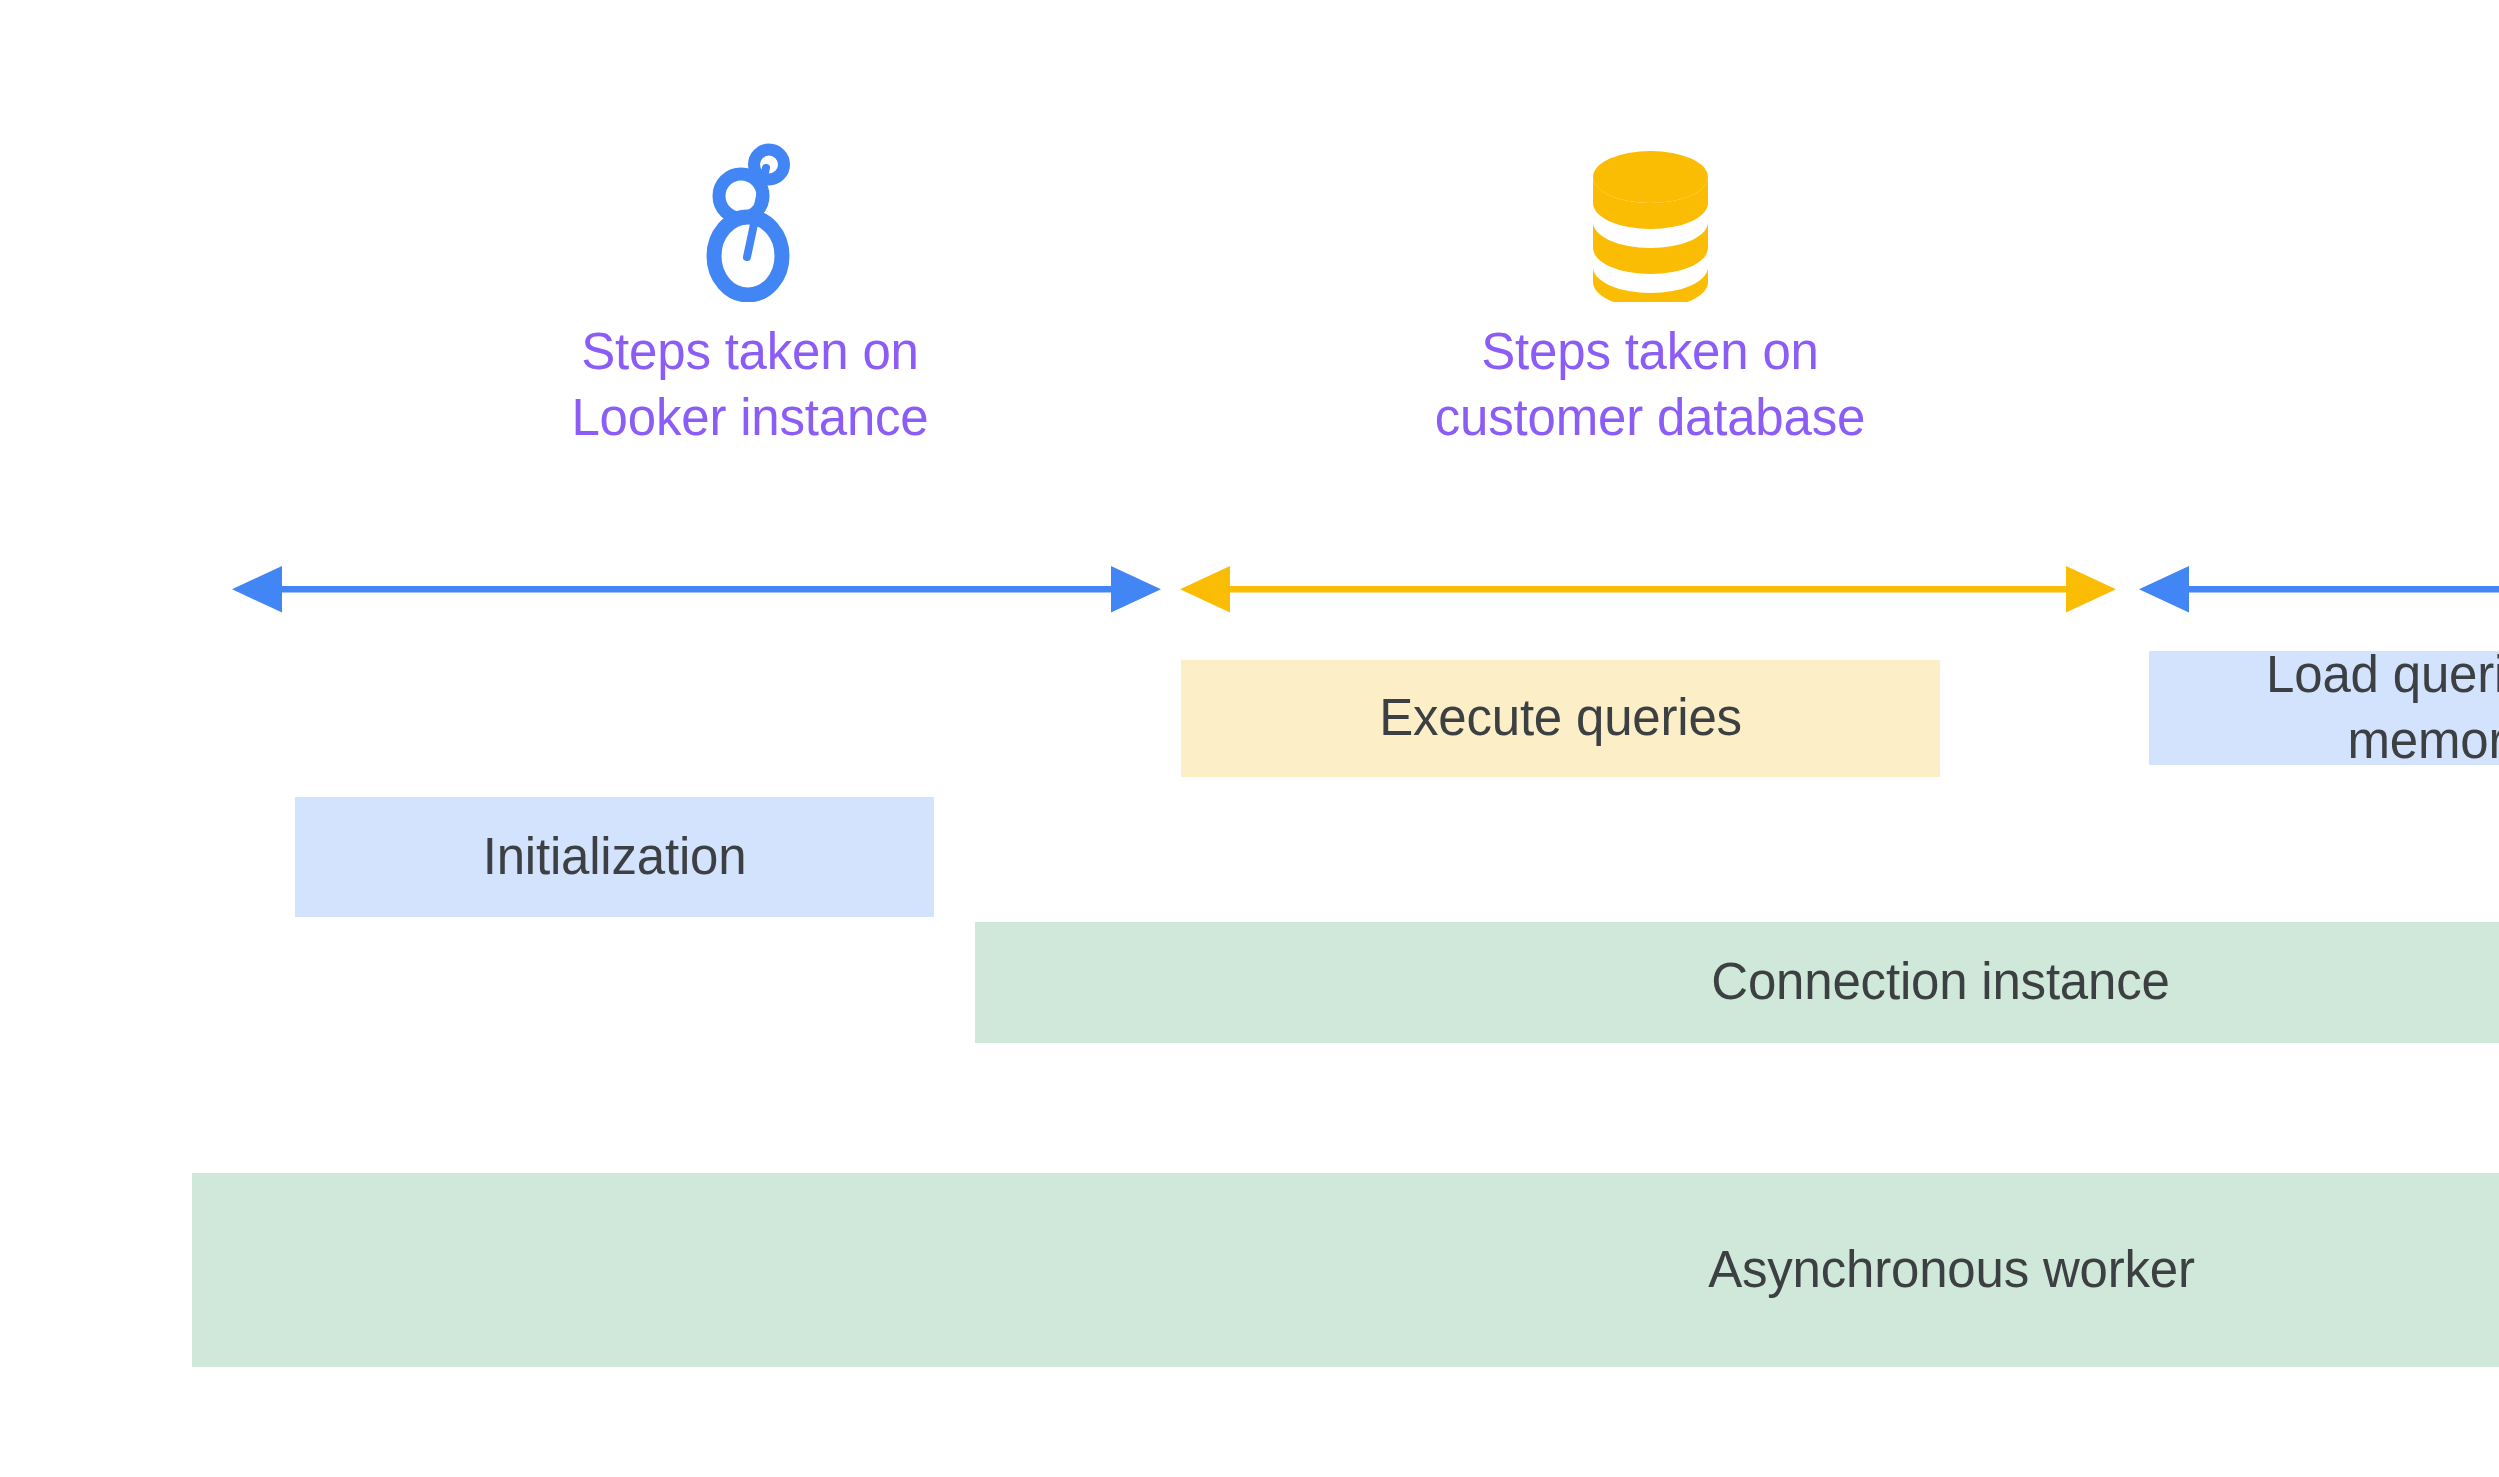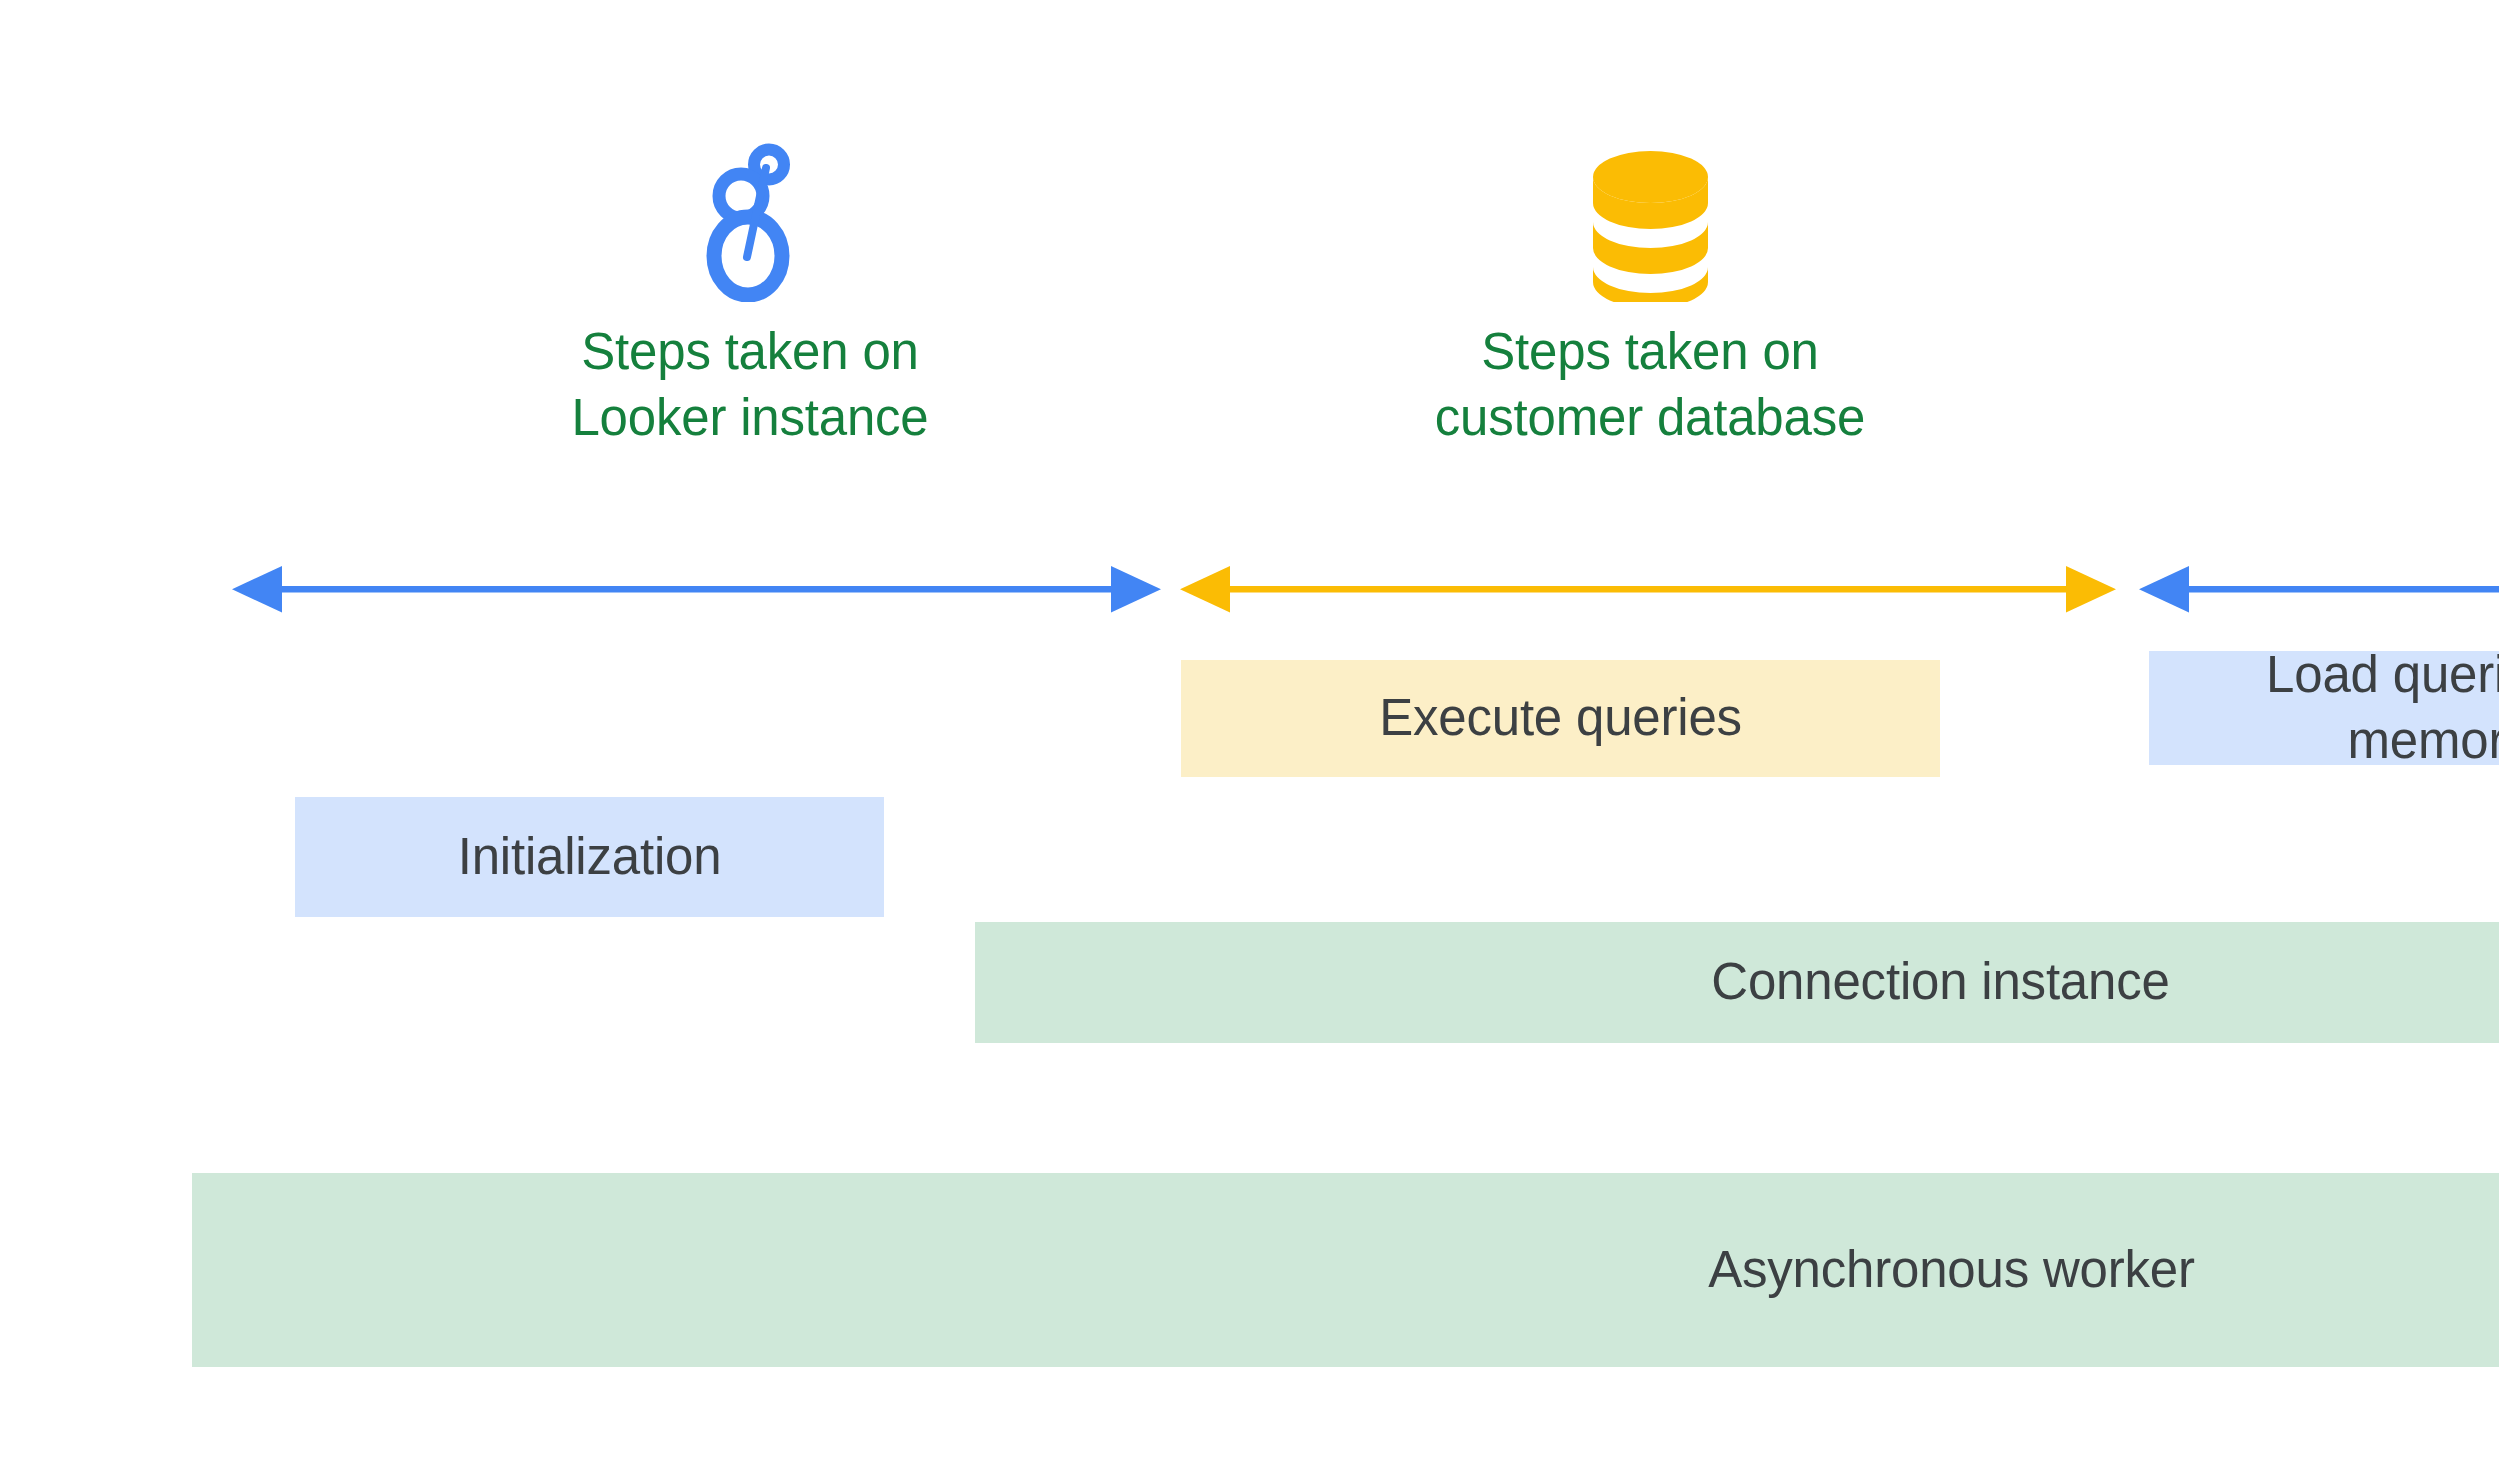--- a/index.html
+++ b/index.html
@@ -31,21 +31,21 @@
   .phase-icon{
     display:block;
     line-height:0;
   }
   .phase-caption{
     margin-top:17px;
     text-align:center;
     font-size:51px;
     line-height:1.30;
     letter-spacing:-0.2px;
-    color:#15803d;
+    color:#8b5cf6;
     white-space:pre-line;
     font-weight:400;
   }
 
   
   .range-arrow{
     position:absolute;
     height:60px;
     line-height:0;
   }
@@ -140,21 +140,21 @@
 
   <div class="lane-box fill-yellow" style="left:1181px; top:660px; width:759px; height:117px;">
     <span class="lane-label">Execute queries</span>
   </div>
 
   <div class="lane-box fill-blue" style="left:2149px; top:651px; width:580px; height:114px;">
     <span class="lane-label">Load queries in
 memory</span>
   </div>
 
-  <div class="lane-box fill-blue" style="left:295px; top:797px; width:589px; height:120px;">
+  <div class="lane-box fill-blue" style="left:295px; top:797px; width:639px; height:120px;">
     <span class="lane-label">Initialization</span>
   </div>
 
   <div class="lane-box fill-green" style="left:975px; top:922px; width:1931px; height:121px;">
     <span class="lane-label">Connection instance</span>
   </div>
 
   <div class="lane-box fill-green" style="left:192px; top:1173px; width:3519px; height:194px;">
     <span class="lane-label">Asynchronous worker</span>
   </div>

